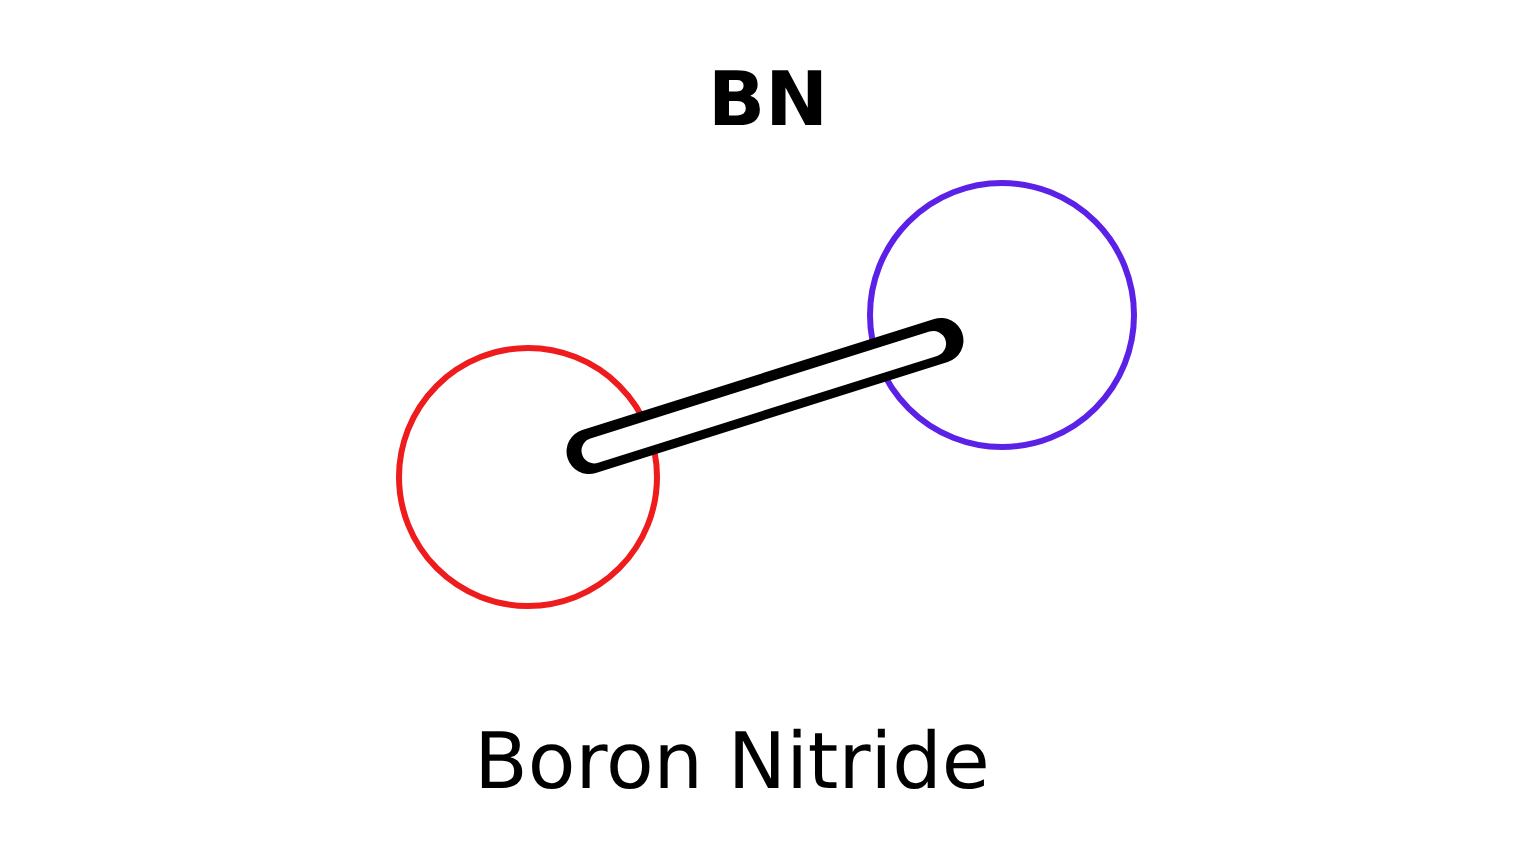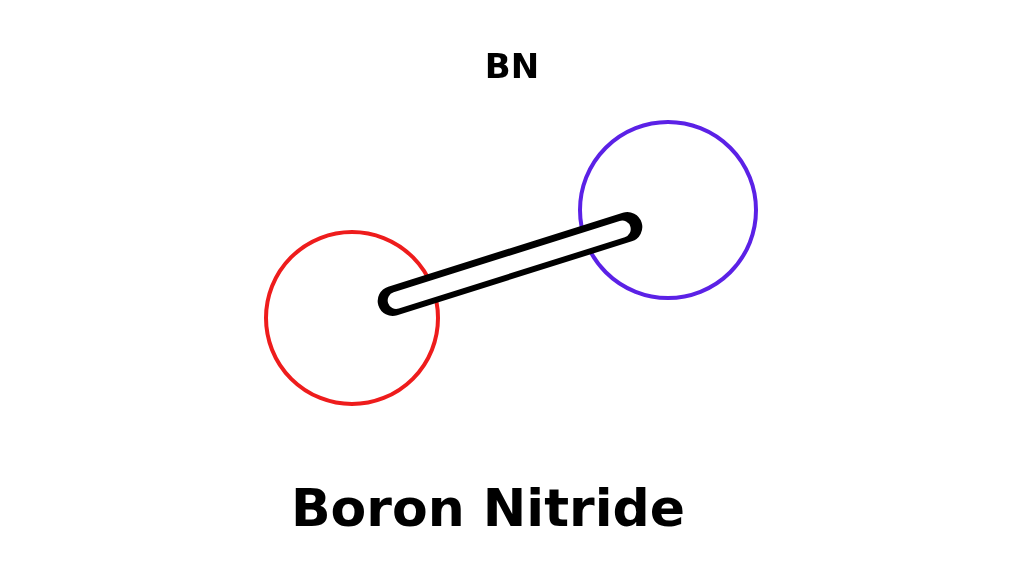--- a/index.html
+++ b/index.html
@@ -14,32 +14,32 @@
       overflow: hidden;
       font-family: "DejaVu Sans", "Liberation Sans", sans-serif;
     }
     .title {
       position: absolute;
       left: 0;
       width: 1024px;
       top: 36px;
       text-align: center;
       font-weight: bold;
-      font-size: 34px;
+      font-size: 50px;
       line-height: 60px;
       color: #000000;
       letter-spacing: 0px;
     }
     .caption {
       position: absolute;
       left: 0;
       width: 976px;
       top: 476px;
       text-align: center;
-      font-weight: bold;
+      font-weight: normal;
       font-size: 52px;
       line-height: 64px;
       color: #000000;
     }
     svg.diagram {
       position: absolute;
       left: 0;
       top: 0;
     }
   </style>

